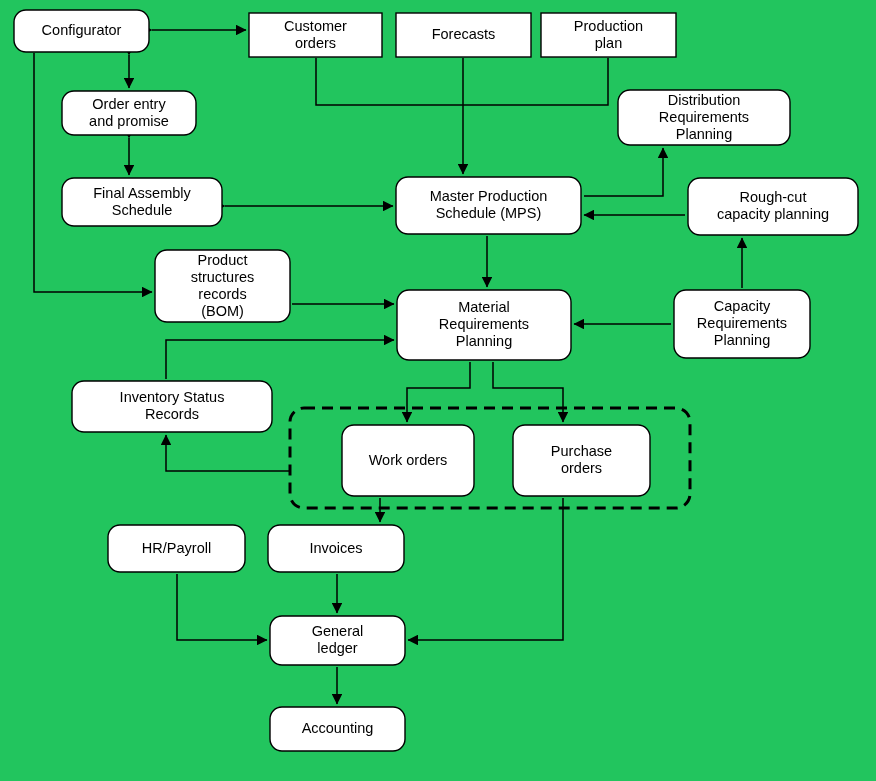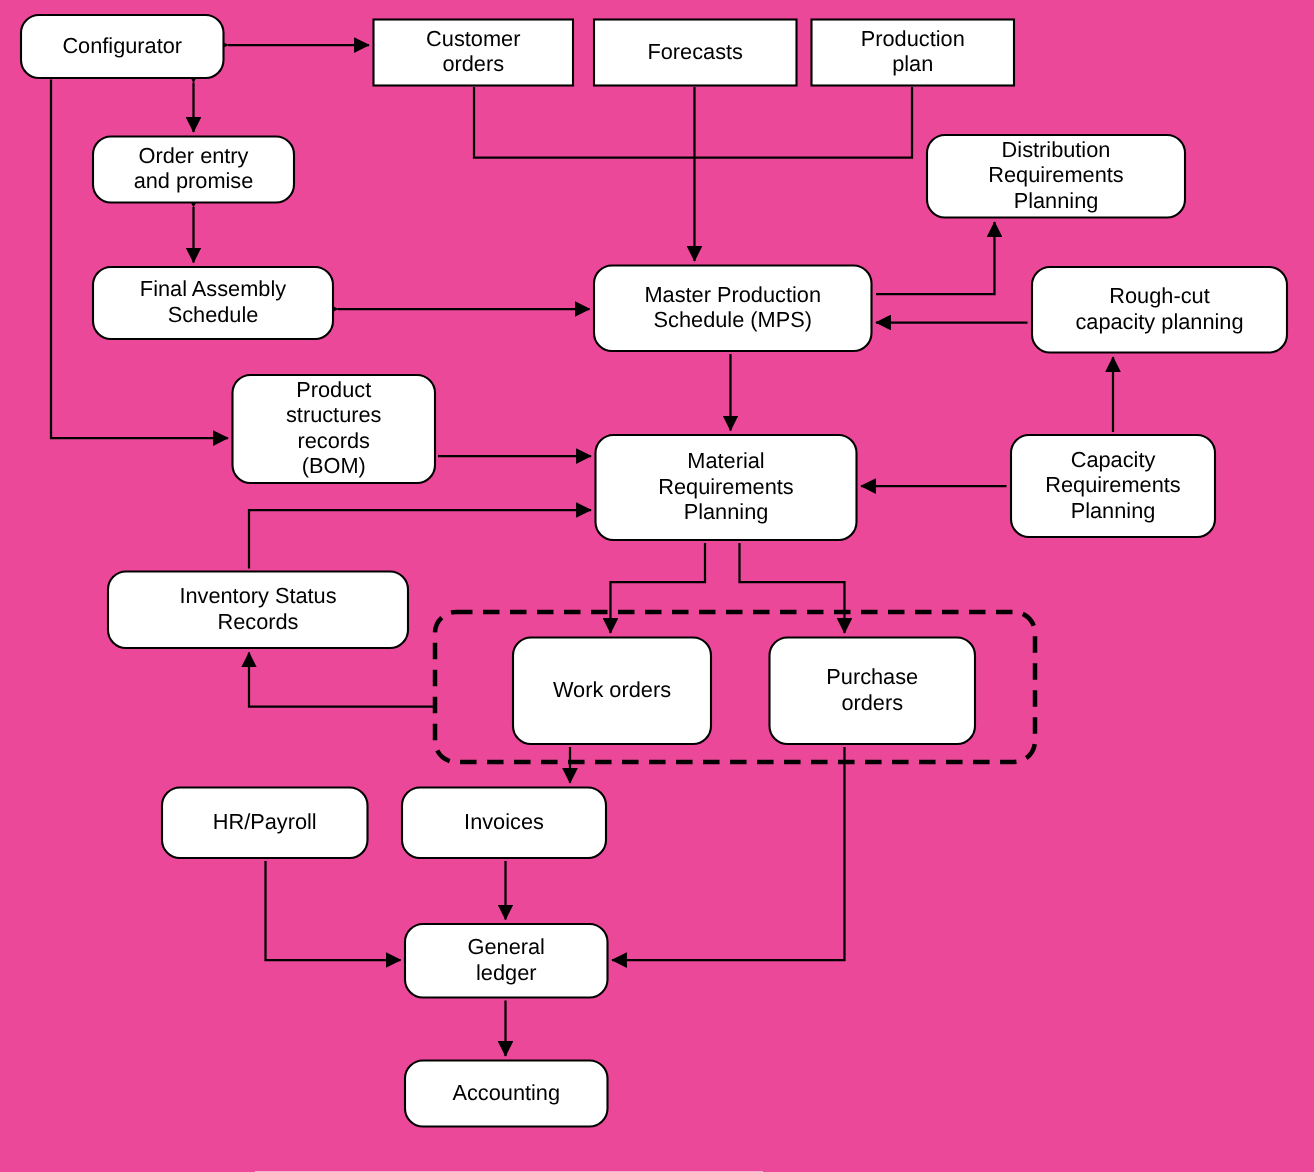--- a/index.html
+++ b/index.html
@@ -7,21 +7,21 @@
     padding: 0;
     background: #ffffff;
   }
   body {
     font-family: "Liberation Sans", sans-serif;
   }
   #diagram-root {
     position: relative;
     width: 876px;
     height: 781px;
-    background: #ec4899;
+    background: #22c55e;
     overflow: hidden;
   }
   svg.flow {
     display: block;
     width: 876px;
     height: 781px;
   }
   .node-rect {
     fill: #ffffff;
     stroke: #000000;

